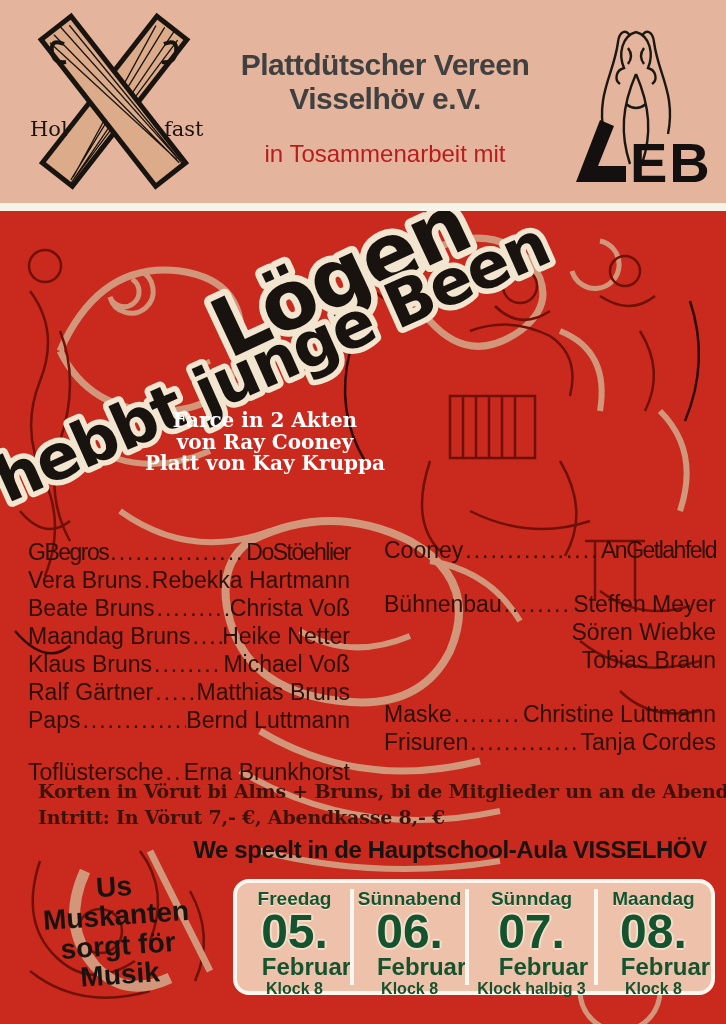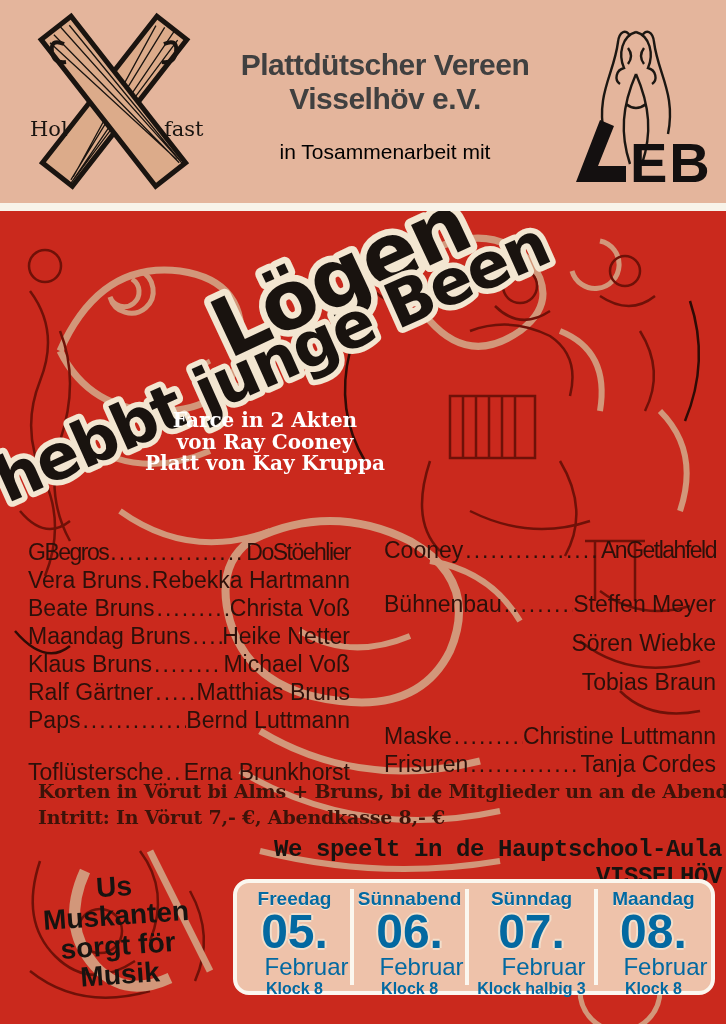--- a/index.html
+++ b/index.html
@@ -6,62 +6,62 @@
   .poster{
     position:relative;width:726px;height:1024px;overflow:hidden;
     background:#ca291d;font-family:"Liberation Sans",sans-serif;
   }
   
   .header{position:absolute;left:0;top:0;width:726px;height:203px;background:#e4b59c;}
   .sep-strip{position:absolute;left:0;top:203px;width:726px;height:8px;background:#f8f3e9;}
   .org-block{position:absolute;left:215px;top:48px;width:340px;text-align:center;
     color:#404040;font-weight:bold;font-size:30px;line-height:1.12;letter-spacing:-0.5px;}
   .coop-line{position:absolute;left:215px;top:140px;width:340px;text-align:center;
-    color:#000000;font-size:21px;}
+    color:#b91c1c;font-size:24px;}
   .wood-logo{position:absolute;left:12px;top:6px;}
   .leb-logo{position:absolute;left:556px;top:14px;}
   
   .bg-art{position:absolute;left:0;top:211px;pointer-events:none;}
   .layer{position:absolute;z-index:3;}
   
   .subtitle{left:70px;top:410px;width:390px;text-align:center;
     font-family:"DejaVu Serif",serif;font-weight:bold;font-size:20px;line-height:1.08;color:#ffffff;}
   
   .cast{color:#2d100a;font-size:23px;}
   .cast-left{left:28px;top:538px;width:322px;}
   .cast-right{left:384px;top:536px;width:332px;}
   .cast .row{display:flex;height:28px;line-height:28px;white-space:nowrap;}
   .cast .role{flex:0 0 auto;}
   .cast .dots{flex:1 1 0;overflow:hidden;letter-spacing:2px;padding:0 2px;}
   .cast .actor{flex:0 0 auto;text-align:right;}
-  .cast .row.solo{justify-content:flex-end;margin-top:11px;}
+  .cast .row.solo{justify-content:flex-end;}
   .row.gap-sm{margin-top:24px;}
   .row.gap-md{margin-top:26px;}
   .row.gap-lg{margin-top:26px;}
   .overlapped{letter-spacing:-1.5px;}
   
   .tickets{left:38px;top:779px;width:688px;font-family:"DejaVu Serif",serif;font-weight:bold;
     font-size:19px;line-height:1.35;color:#3d1309;white-space:nowrap;letter-spacing:-0.2px;}
   
-  .venue{left:178px;top:836px;width:544px;text-align:right;font-weight:bold;
-    font-size:24px;color:#171310;letter-spacing:-0.4px;font-family:Liberation Mono, monospace;}
+  .venue{left:178px;top:836px;width:544px;text-align:center;font-weight:bold;
+    font-size:24px;color:#171310;letter-spacing:-0.4px;}
   
   .music{left:22px;top:872px;width:190px;text-align:center;font-weight:bold;font-size:28px;
     line-height:1.05;color:#171310;transform:rotate(-4deg);}
   
   .dates{left:233px;top:879px;width:482px;height:116px;background:#eec2aa;
     border:4px solid #fbf7ef;border-radius:16px;display:flex;box-sizing:border-box;}
-  .date-cell{flex:1 1 0;text-align:center;padding-top:5px;position:relative;color:#0369a1;}
+  .date-cell{flex:1 1 0;text-align:center;padding-top:5px;position:relative;color:#14532d;}
   .date-cell.wide{flex:1.12 1 0;}
   .date-cell + .date-cell::before{content:"";position:absolute;left:-2px;top:6px;bottom:6px;
     width:4px;background:#fbf7ef;}
   .date-day{font-weight:bold;font-size:19px;text-shadow:0 1px 0 #f8ecdd;}
   .date-num{font-weight:bold;font-size:48px;line-height:0.92;
     text-shadow:-2px 0 0 #f2dfcc,2px 0 0 #f2dfcc,0 -2px 0 #f2dfcc,0 2px 0 #f2dfcc;}
-  .date-month{font-weight:normal;font-size:24px;line-height:1.05;padding-left:24px;}
+  .date-month{font-weight:bold;font-size:24px;line-height:1.05;padding-left:24px;}
   .date-time{font-weight:bold;font-size:16px;line-height:1.2;}
 </style>
 </head>
 <body>
 
 <div class="poster">
 
   <div class="header">
 
     <svg class="wood-logo" width="204" height="192" viewBox="0 0 204 192">

